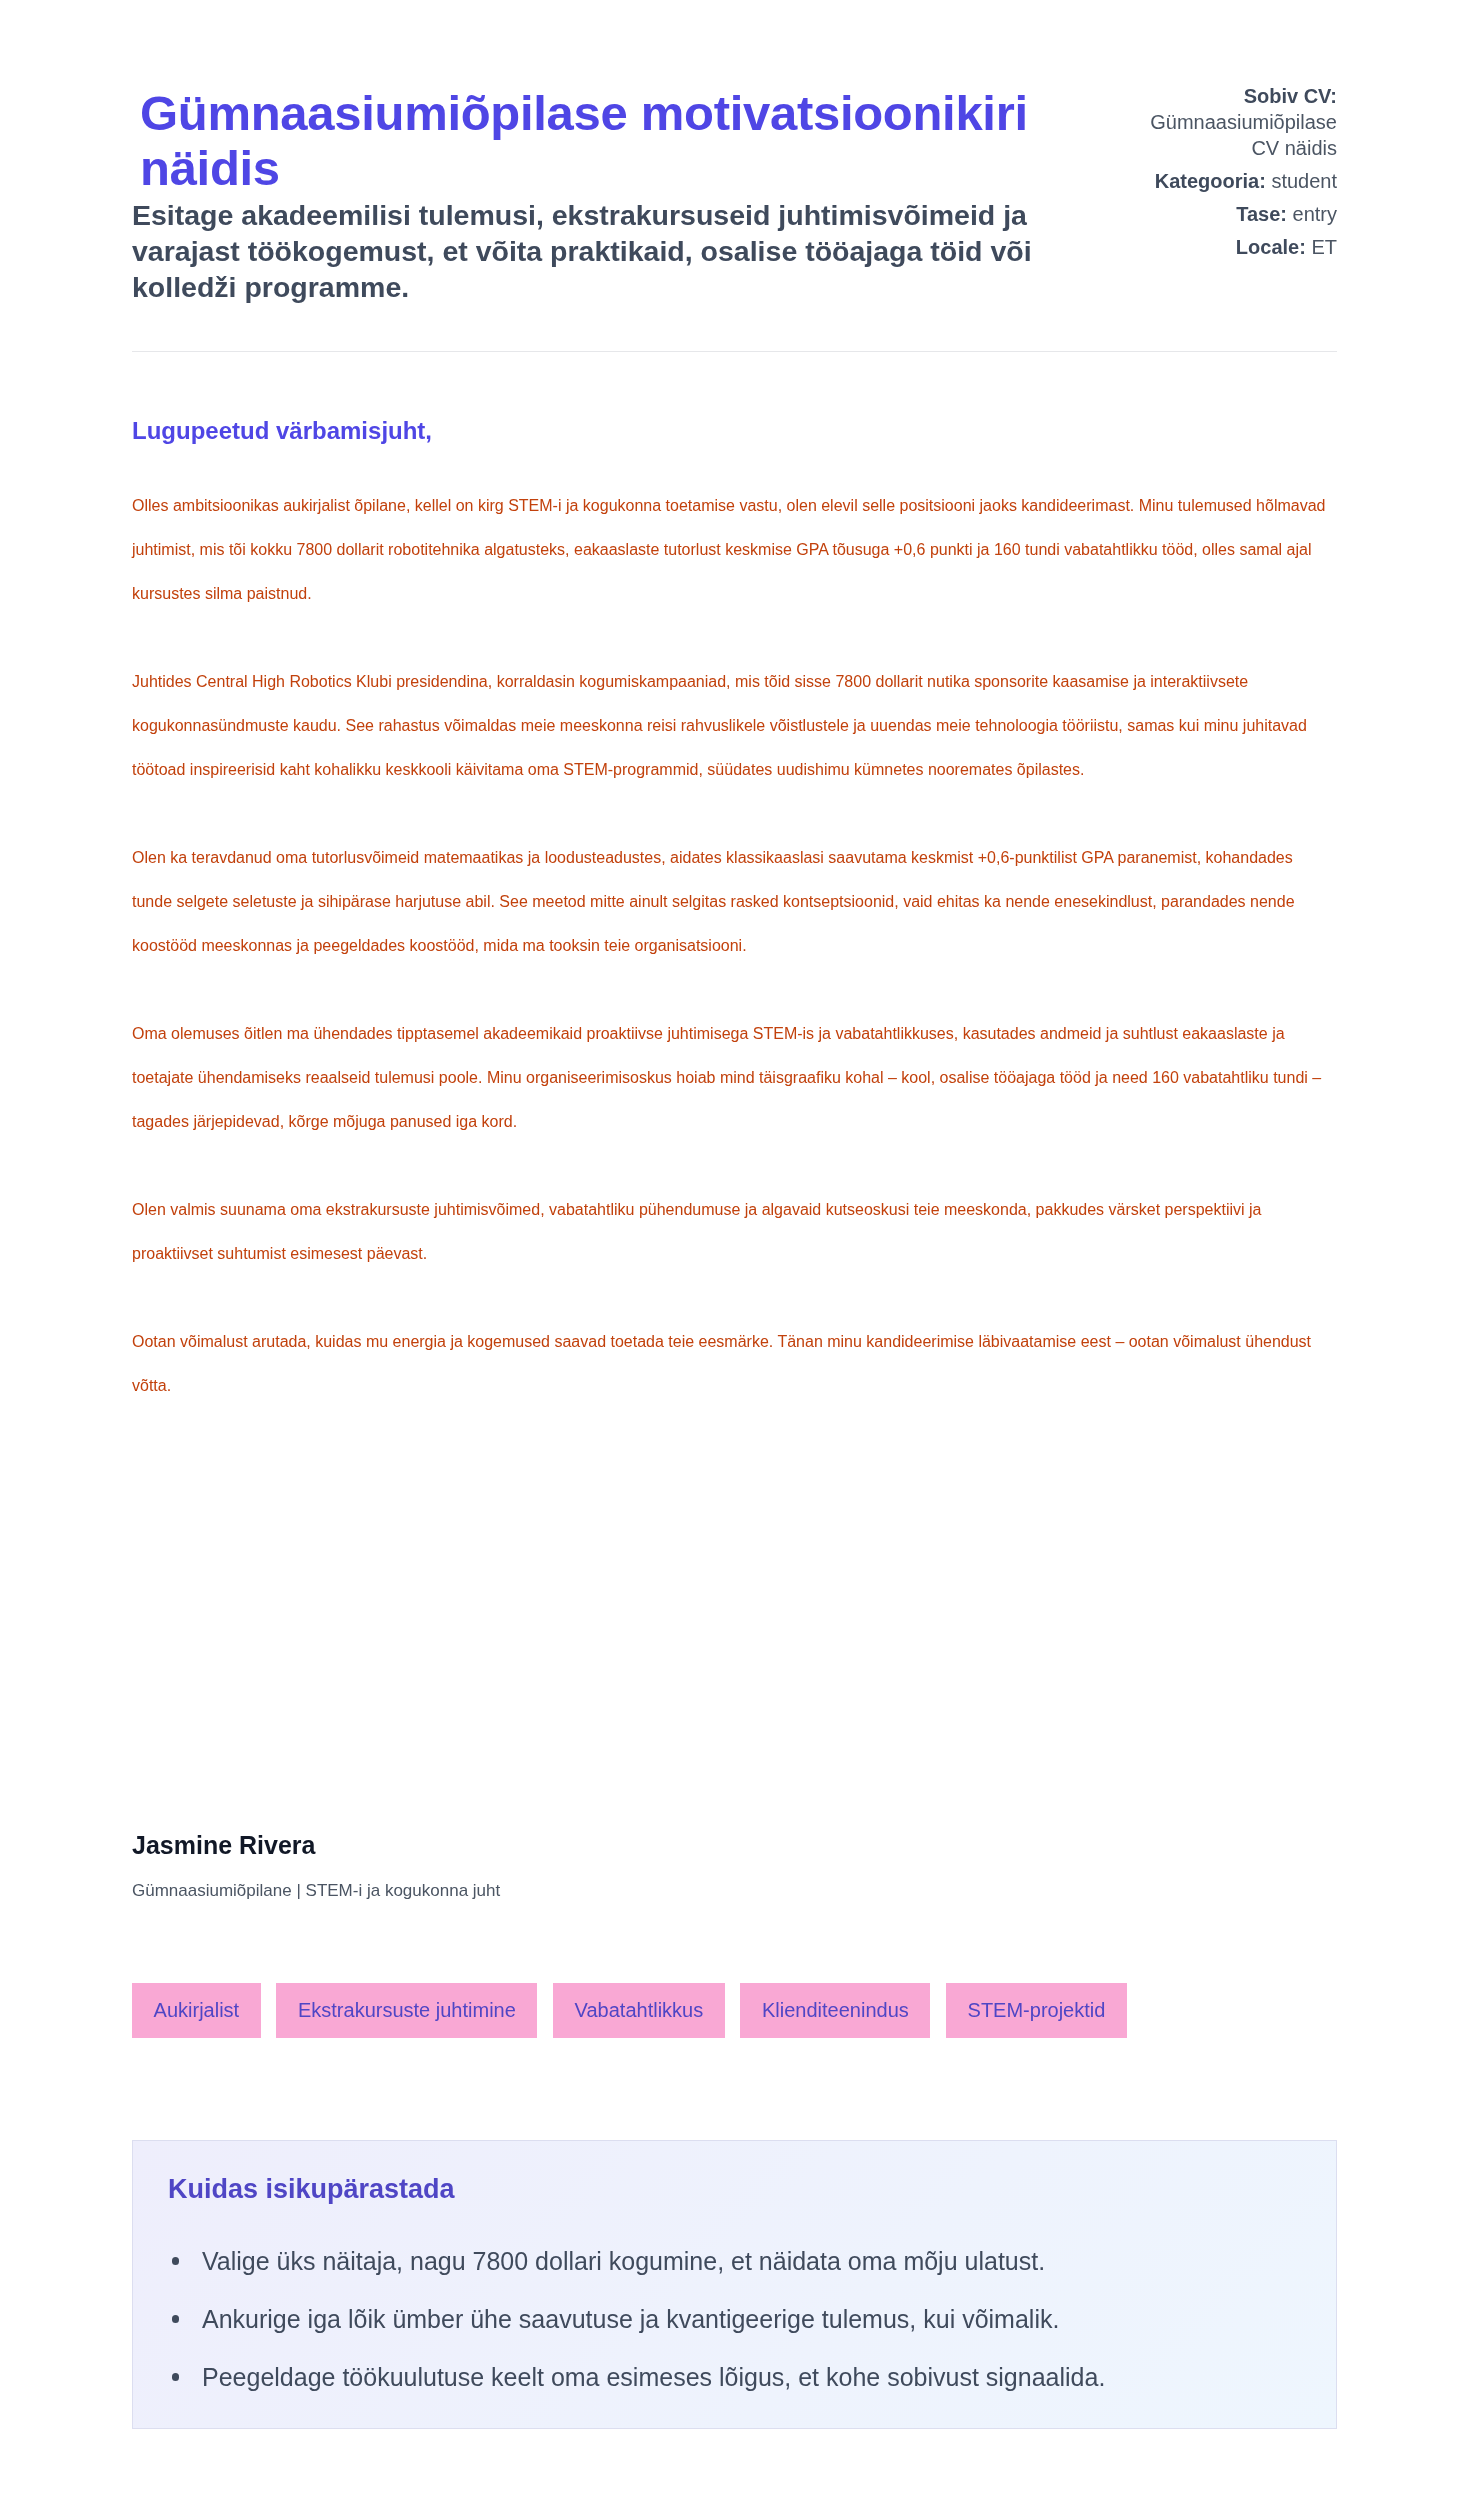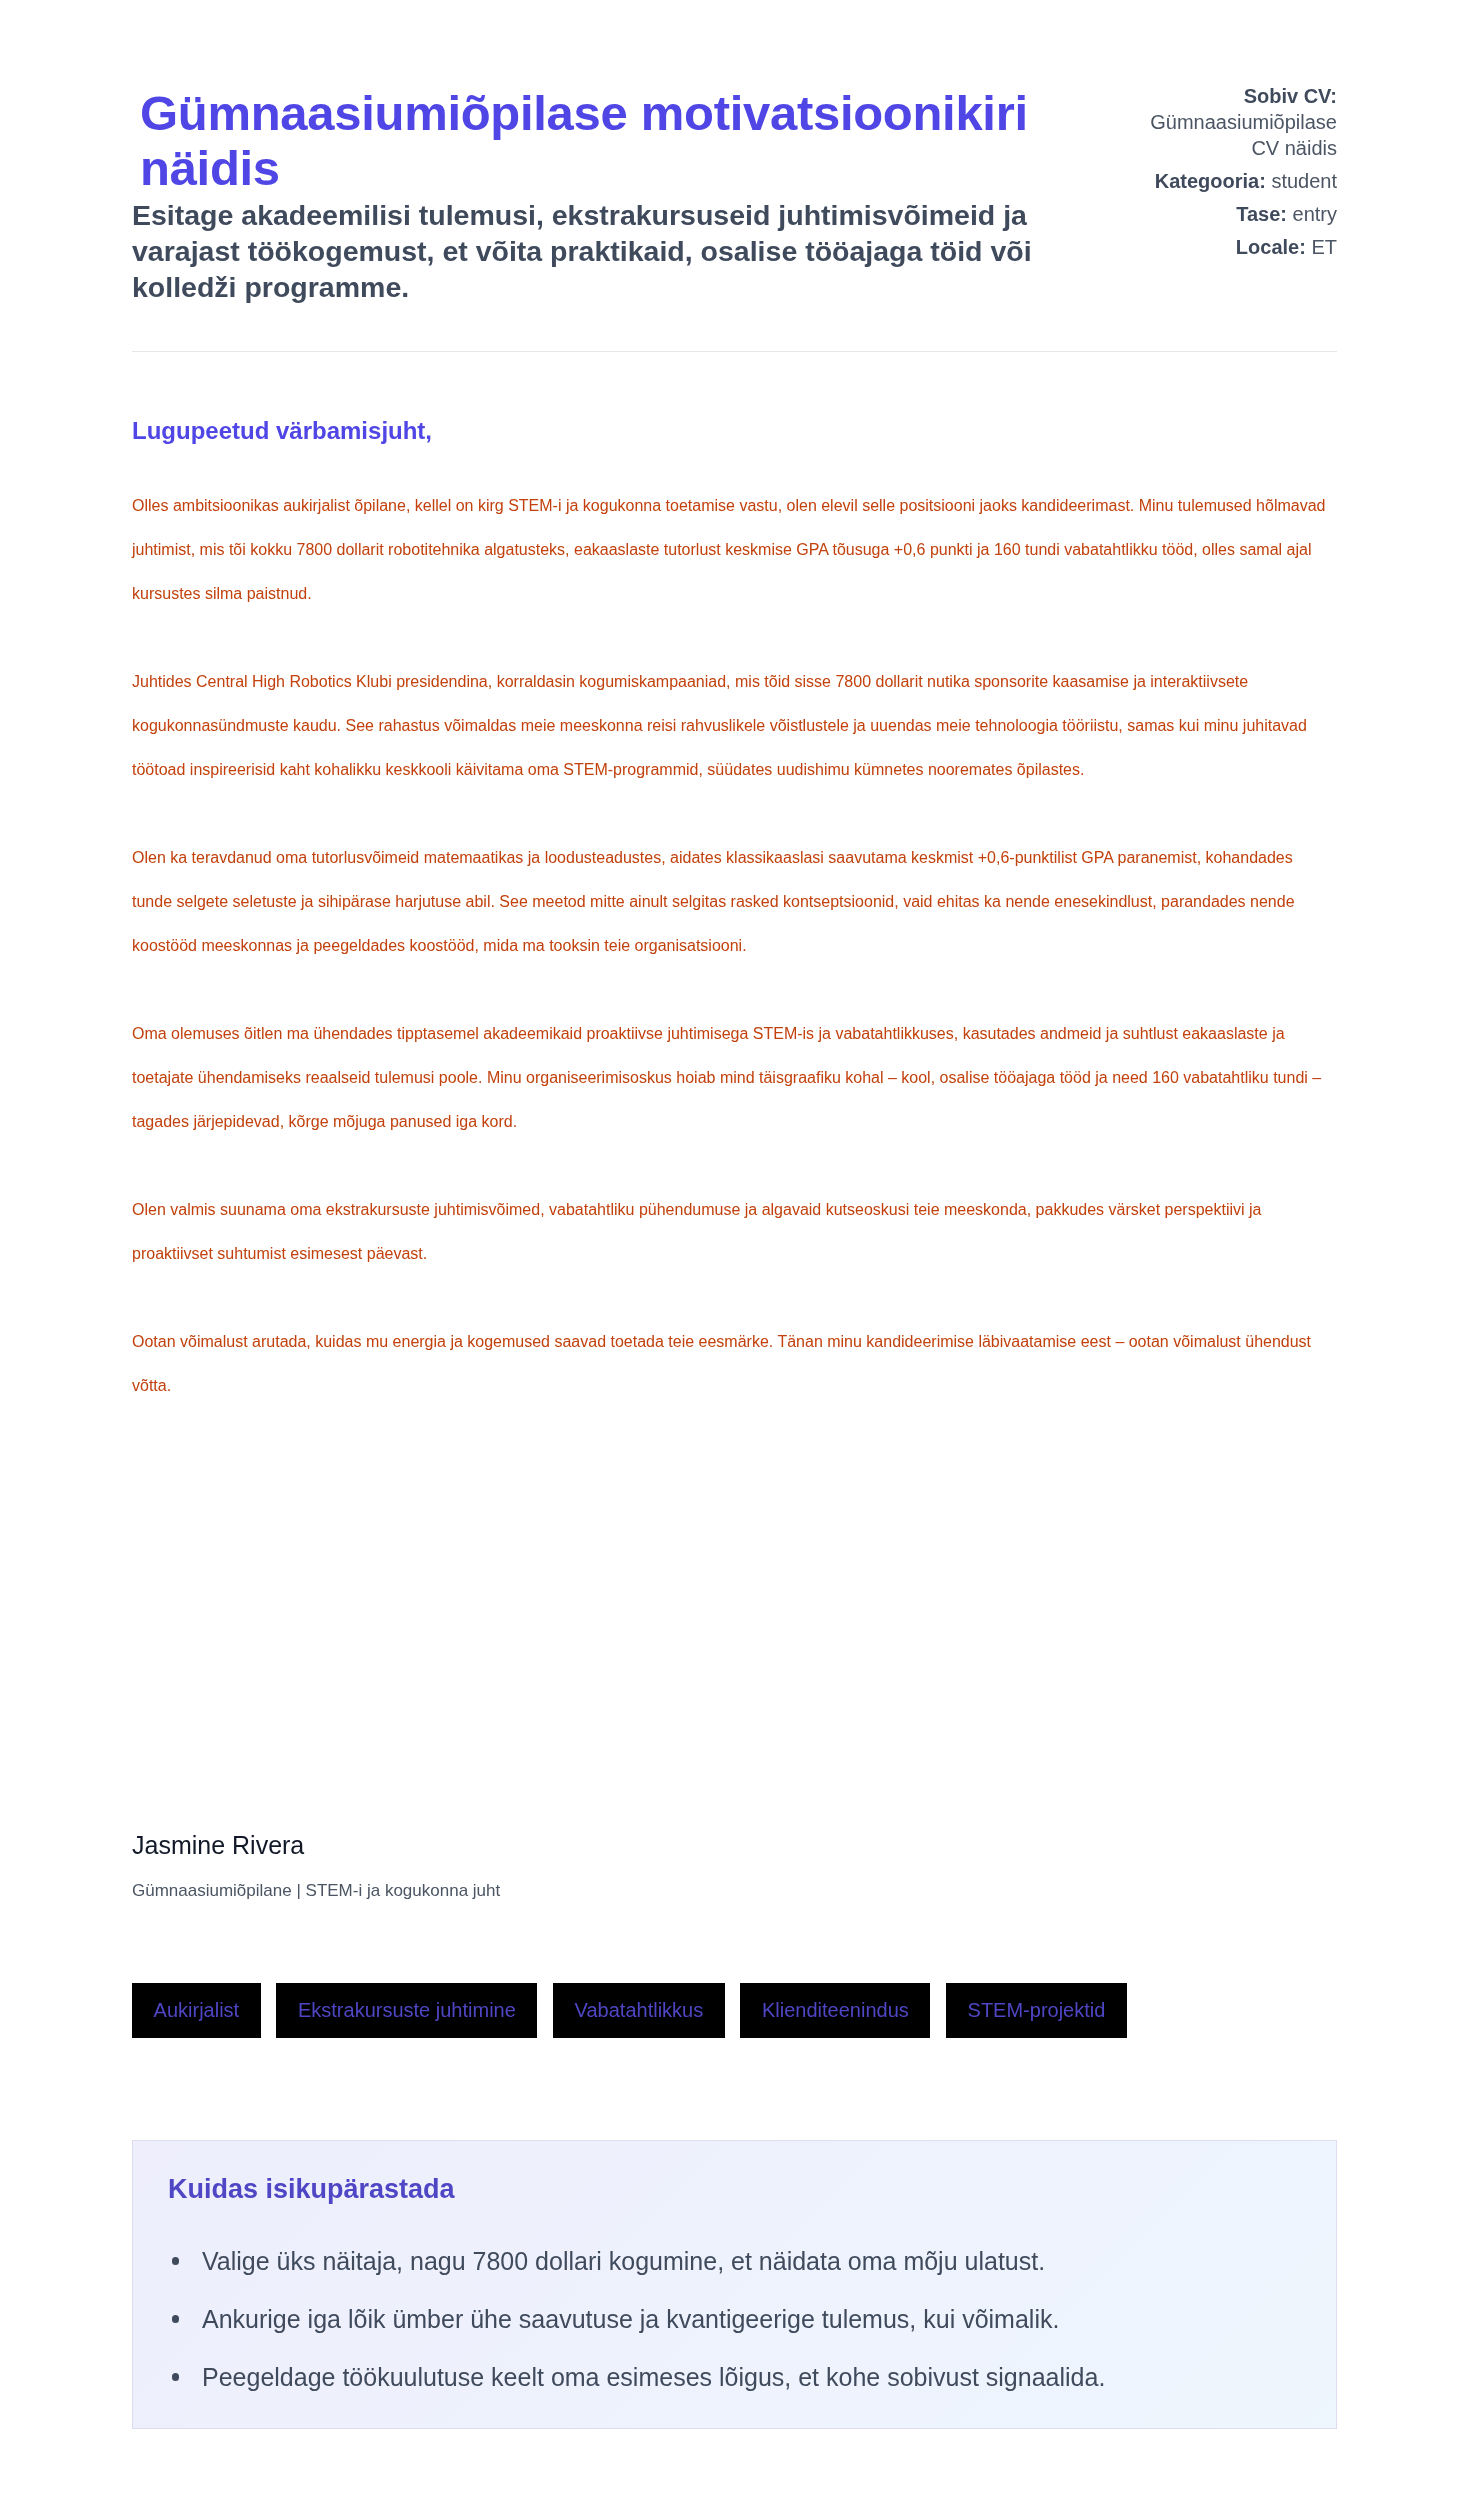--- a/index.html
+++ b/index.html
@@ -79,39 +79,39 @@
     line-height: 44px;
     color: #c2410c;
   }
   .signature {
     position: absolute;
     left: 0; top: 1826px;
   }
   .sig-name {
     font-size: 25px;
     line-height: 38px;
-    font-weight: 400;
+    font-weight: 700;
     color: #111827;
   }
   .sig-title {
     margin-top: 8px;
     font-size: 17px;
     line-height: 38px;
     color: #4b5563;
   }
 
   
   .tags {
     position: absolute;
     left: 0; top: 1983px;
     display: flex;
     gap: 15.6px;
   }
   .tag {
-    background: #000000;
+    background: #f9a8d4;
     color: #4f46c5;
     font-size: 20px;
     line-height: 55px;
     height: 55px;
     padding: 0 21.6px;
     font-weight: 500;
     white-space: nowrap;
   }
 
   

